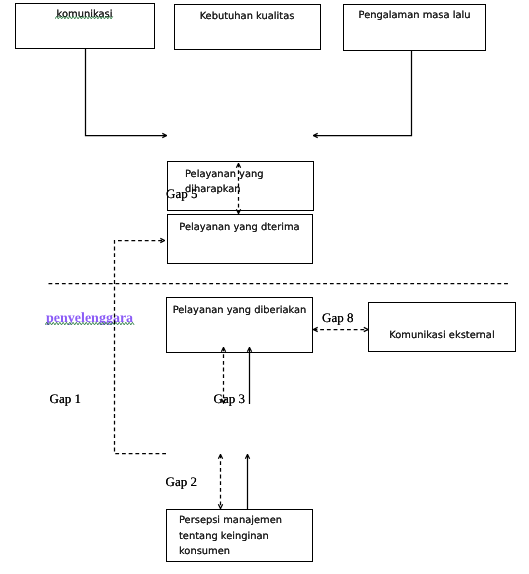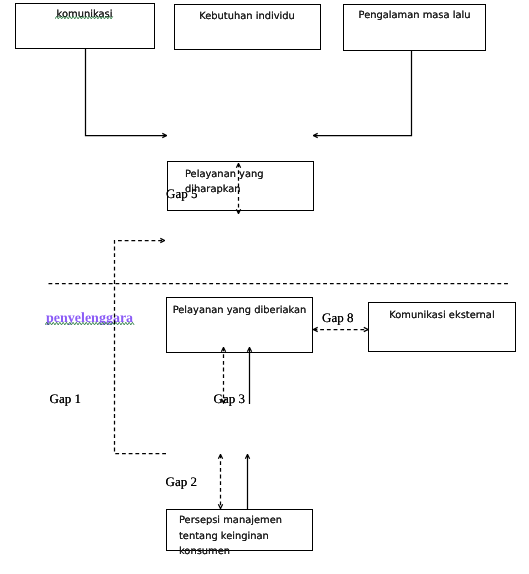--- a/index.html
+++ b/index.html
@@ -15,29 +15,29 @@
             text-shadow:0 0 0.55px rgba(15,15,15,0.95);}
 
   .bx-komunikasi {left:14.5px; top:2.6px; width:140px;  height:46.2px;}
   .bx-kebutuhan  {left:173.5px;top:4.3px; width:147px;  height:45.6px;}
   .bx-pengalaman {left:343px;  top:4.1px; width:143px;  height:47px;}
   .bx-diharapkan {left:166.5px;top:113px; width:147px;  height:50px;margin-top:48px;}
   .bx-dterima    {left:166.5px;top:214px; width:146px;  height:50px;}
   .bx-diberiakan {left:166px;  top:297px; width:147px;  height:56px;}
   .bx-eksternal  {left:368px;  top:302px;  width:148px; height:49.5px;}
   .bx-spesifikasi{left:165.5px;top:404px; width:147px;  height:50px;}
-  .bx-persepsi   {left:165.5px;top:509.2px;width:147px; height:42px;}
+  .bx-persepsi   {left:165.5px;top:509.2px;width:147px; height:53px;}
 
   .bx-komunikasi .txt{padding-top:3.5px;}
   .bx-kebutuhan  .txt{padding-top:4px;}
   .bx-pengalaman .txt{padding-top:3px;}
   .bx-diharapkan .txt{padding-top:4.5px;max-width:110px;}
   .bx-dterima    .txt{padding-top:4.5px;}
   .bx-diberiakan .txt{padding-top:5px;}
-  .bx-eksternal  .txt{padding-top:5px;}
+  .bx-eksternal  .txt{padding-top:5px;margin-top:20px;}
   .bx-spesifikasi.box .txt{padding-top:4.5px;max-width:118px;}
   .bx-persepsi   .txt{padding-top:3px;max-width:120px;}
 
   .gap{position:absolute;font-family:"Liberation Serif",serif;font-size:13px;color:#000;
        white-space:nowrap;line-height:1;text-shadow:0 0 0.5px rgba(0,0,0,0.95);}
   .g5{left:166px; top:187px;}
   .g4{left:322px; top:311px;}
   .g1{left:49.5px;top:391.5px;}
   .g3{left:165.5px;top:391.5px;padding-left:48px;}
   .g2{left:165.5px;top:474.5px;}
@@ -62,27 +62,30 @@
 
 <div id="stage">
 
   
   <div class="box bx-komunikasi">
     <span class="txt spell"><span class="t">komunikasi</span><svg class="sq" preserveAspectRatio="none" viewBox="0 0 58.78125 3" style="width: 58.7812px;">
           <path class="sqp" fill="none" stroke="#2e7d44" stroke-width="0.9" vector-effect="non-scaling-stroke" d="M0,2.75 L1.65,0.25 L3.30,2.75 L4.95,0.25 L6.60,2.75 L8.25,0.25 L9.90,2.75 L11.55,0.25 L13.20,2.75 L14.85,0.25 L16.50,2.75 L18.15,0.25 L19.80,2.75 L21.45,0.25 L23.10,2.75 L24.75,0.25 L26.40,2.75 L28.05,0.25 L29.70,2.75 L31.35,0.25 L33.00,2.75 L34.65,0.25 L36.30,2.75 L37.95,0.25 L39.60,2.75 L41.25,0.25 L42.90,2.75 L44.55,0.25 L46.20,2.75 L47.85,0.25 L49.50,2.75 L51.15,0.25 L52.80,2.75 L54.45,0.25 L56.10,2.75 L57.75,0.25"></path>
         </svg></span>
   </div>
   <div class="box bx-kebutuhan">
-    <span class="txt">Kebutuhan individu</span>
+    <span class="txt">Kebutuhan kualitas</span>
   </div>
   <div class="box bx-pengalaman">
     <span class="txt">Pengalaman masa lalu</span>
   </div>
   <div class="box bx-diharapkan">
     <span class="txt">Pelayanan yang diharapkan</span>
+  </div>
+  <div class="box bx-dterima">
+    <span class="txt">Pelayanan yang dterima</span>
   </div>
   <div class="box bx-diberiakan">
     <span class="txt">Pelayanan yang diberiakan</span>
   </div>
   <div class="box bx-eksternal">
     <span class="txt">Komunikasi eksternal</span>
   </div>
   <div class="box bx-persepsi">
     <span class="txt">Persepsi manajemen tentang keinginan konsumen</span>
   </div>

